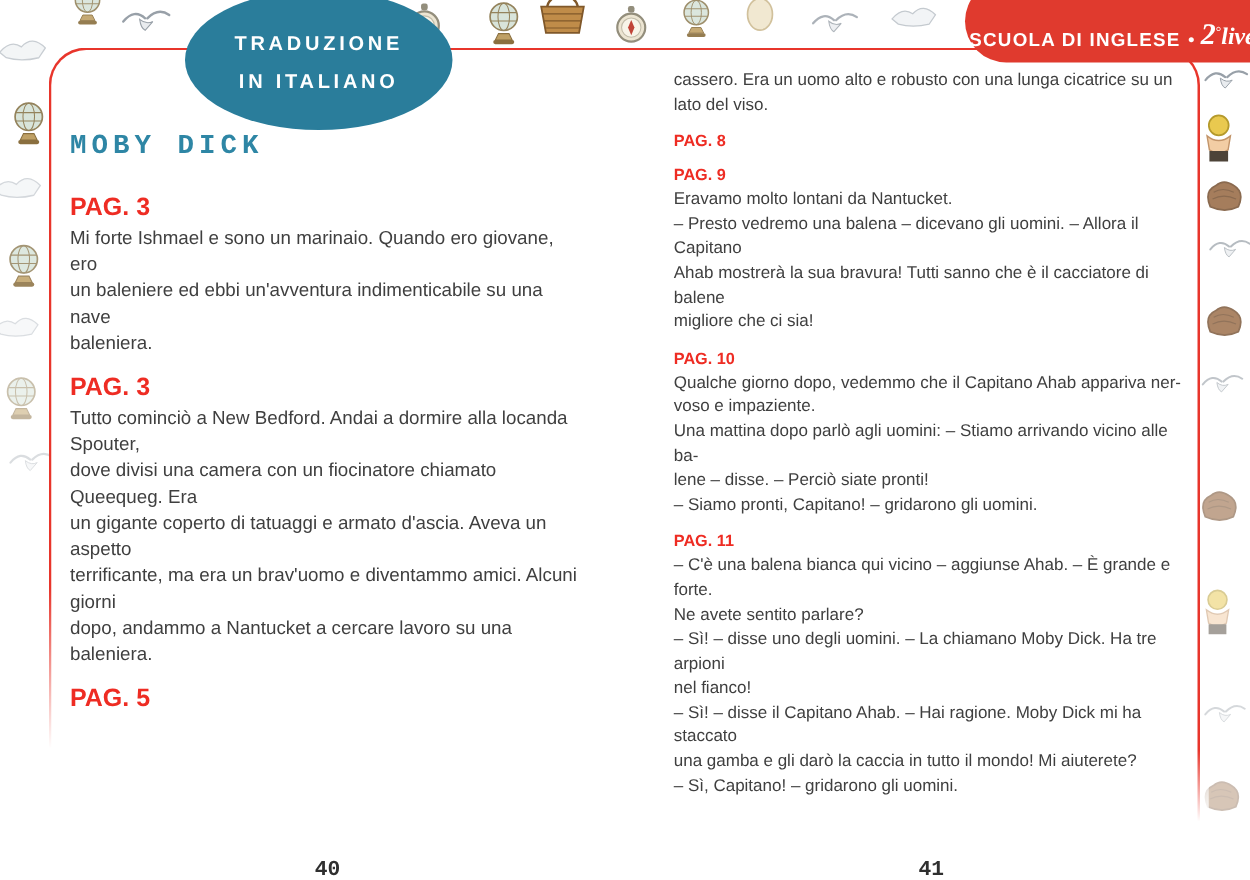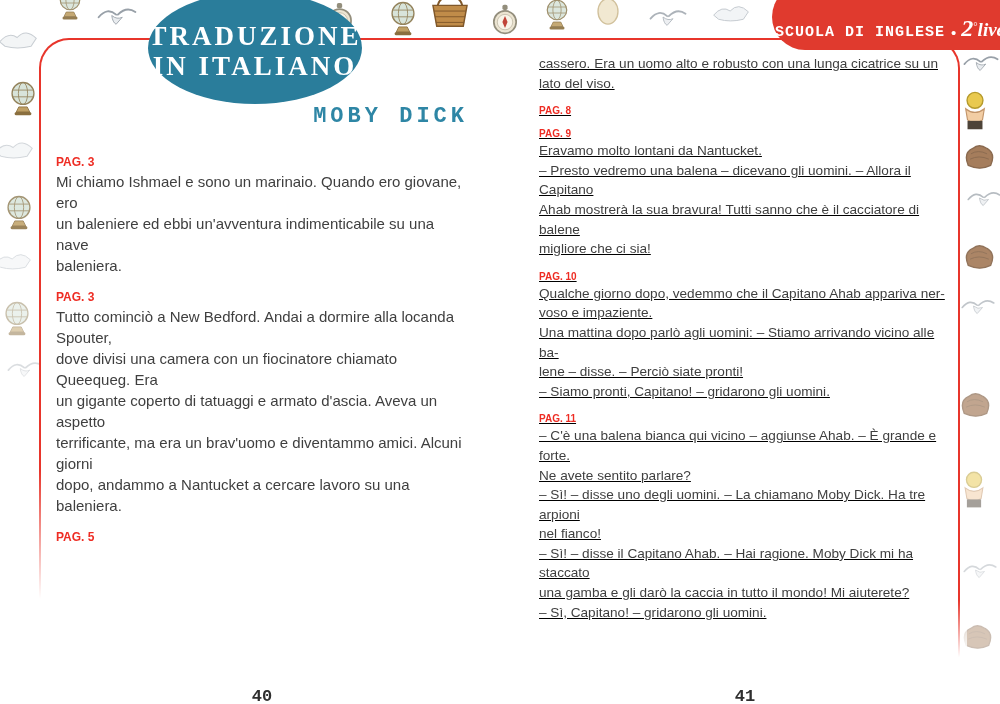--- a/index.html
+++ b/index.html
@@ -18,53 +18,53 @@
   .fade{position:absolute;z-index:4;width:14px;
         background:linear-gradient(to bottom,rgba(255,255,255,0),#ffffff 55%);}
   .fade.l{left:33px;top:470px;height:234px;}
   .fade.r{left:953px;top:600px;height:104px;}
 
   
   .badge{position:absolute;left:148px;top:-8px;width:214px;height:112px;
          background:#2a7d9b;border-radius:50%;z-index:5;
          display:flex;flex-direction:column;justify-content:center;align-items:center;
          padding-top:6px;box-sizing:border-box;}
-  .badge div{color:#ffffff;font-family:Liberation Serif, serif;font-weight:bold;
-         font-size:27px;letter-spacing:3px;line-height:30px;white-space:nowrap;}
+  .badge div{color:#ffffff;font-family:Liberation Sans, sans-serif;font-weight:bold;
+         font-size:16px;letter-spacing:3px;line-height:30px;white-space:nowrap;}
 
   
   .ribbon{position:absolute;left:772px;top:-16px;width:260px;height:66px;
           background:#e03a2e;border-radius:33px;z-index:5;
           display:flex;align-items:flex-end;justify-content:center;
           padding:0 18px 9px 14px;box-sizing:border-box;color:#fff;white-space:nowrap;}
-  .ribbon .school{font-family:Liberation Mono, monospace;font-weight:bold;
+  .ribbon .school{font-family:Liberation Sans, sans-serif;font-weight:bold;
           font-size:15px;letter-spacing:1px;}
   .ribbon .dot{font-size:15px;margin:0 5px 0 6px;}
   .ribbon .lvl-num{font-family:"Liberation Serif",serif;font-style:italic;font-weight:bold;
           font-size:24px;line-height:14px;}
   .ribbon .deg{font-family:"Liberation Serif",serif;font-size:11px;vertical-align:super;}
   .ribbon .lvl-word{font-family:"Liberation Serif",serif;font-style:italic;font-weight:bold;
           font-size:19px;}
 
   
   .col{position:absolute;top:0;width:412px;}
   .col.left{left:15px;}
   .col.right{left:498px;}
 
-  .title{margin:64px 0 26px 0;text-align:right;color:#2e86a5;
+  .title{margin:64px 0 26px 0;text-align:left;color:#2e86a5;
          font-family:"Liberation Mono",monospace;font-weight:bold;
          font-size:22px;letter-spacing:4px;}
 
   .pag-section{margin:0 0 14px 0;}
   .col.right .sections{padding-top:14px;}
-  .col.right .pag-section{margin-bottom:12px;text-decoration:underline;}
-
-  .pag-label{margin:0 0 2px 0;color:#ee2c23;font-size:12px;font-weight:bold;
+  .col.right .pag-section{margin-bottom:12px;}
+
+  .pag-label{margin:0 0 2px 0;color:#ee2c23;font-size:20px;font-weight:bold;
              font-family:"Liberation Sans",sans-serif;}
-  .col.right .pag-label{font-size:10px;}
+  .col.right .pag-label{font-size:13px;}
 
   .pag-text{margin:0;color:#3f3f3f;white-space:pre-line;
             font-size:15px;line-height:21px;}
   .col.right .pag-text{font-size:13.6px;line-height:19.6px;}
 
   .pageno{position:absolute;bottom:12px;width:412px;text-align:center;
           font-family:"Liberation Mono",monospace;font-weight:bold;
           font-size:17px;color:#2f2f2f;z-index:3;}
   .pageno.l{left:15px;}
   .pageno.r{left:498px;}
@@ -205,21 +205,21 @@
         <use href="#i-sack"></use>
       </svg></span>
 
   <div class="card">
 
     <div class="col left">
       <h1 class="title">MOBY DICK</h1>
       <div class="sections">
   <section class="pag-section">
     <h3 class="pag-label">PAG. 3</h3>
-    <p class="pag-text">Mi chiamo Ishmael e sono un marinaio. Quando ero giovane, ero
+    <p class="pag-text">Mi forte Ishmael e sono un marinaio. Quando ero giovane, ero
 un baleniere ed ebbi un'avventura indimenticabile su una nave
 baleniera.</p>
   </section>
 
   <section class="pag-section">
     <h3 class="pag-label">PAG. 3</h3>
     <p class="pag-text">Tutto cominciò a New Bedford. Andai a dormire alla locanda Spouter,
 dove divisi una camera con un fiocinatore chiamato Queequeg. Era
 un gigante coperto di tatuaggi e armato d'ascia. Aveva un aspetto
 terrificante, ma era un brav'uomo e diventammo amici. Alcuni giorni

